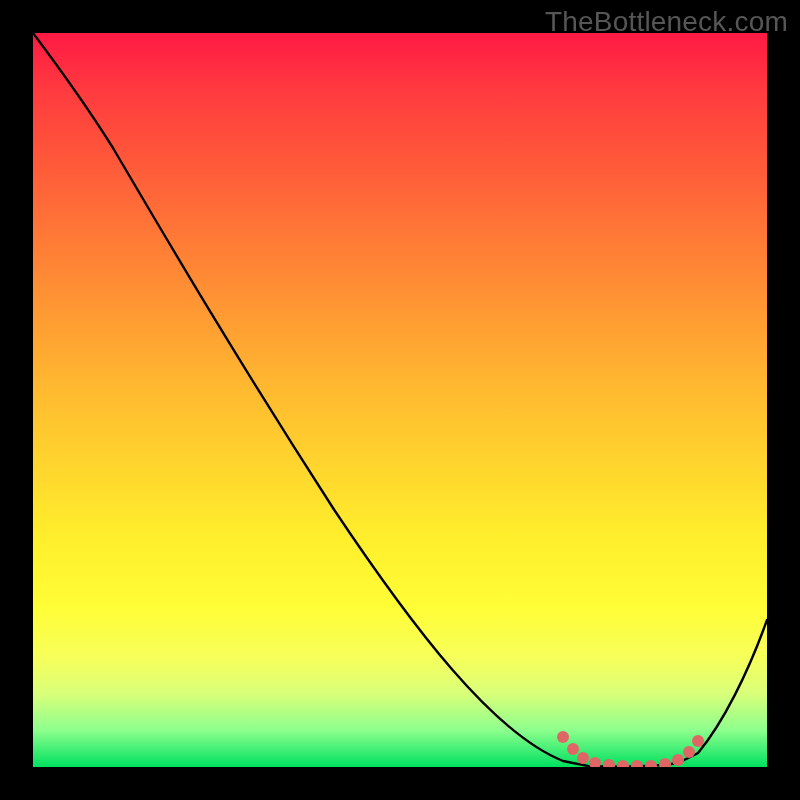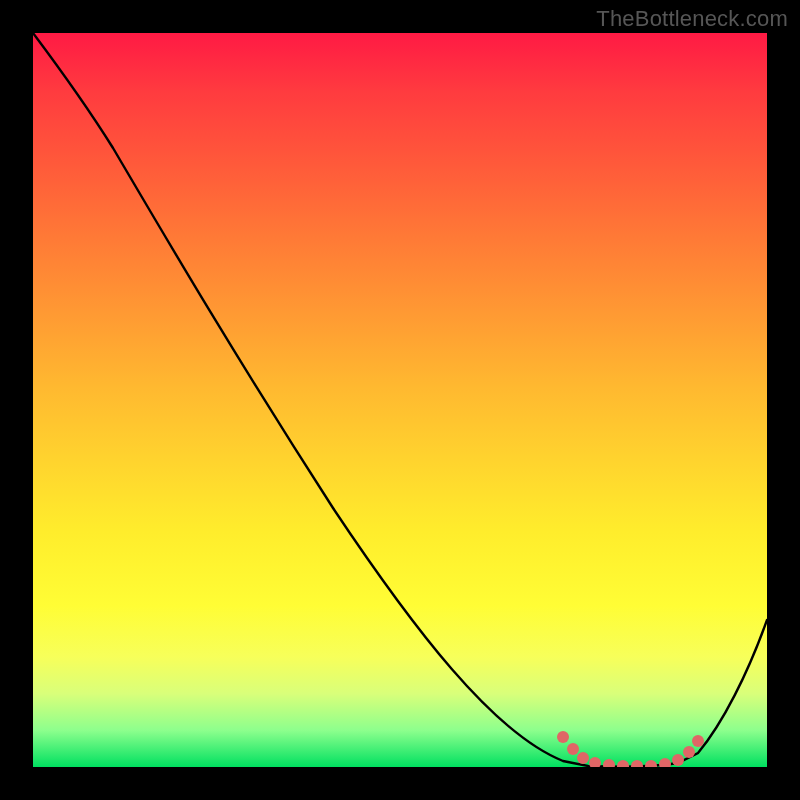--- a/index.html
+++ b/index.html
@@ -27,21 +27,21 @@
       #f7ff5a 85%,
       #d9ff7a 90%,
       #8dff8d 95%,
       #00e060 100%
     );
   }
   .watermark {
     position: absolute;
     top: 6px; right: 12px;
     font-family: Arial, Helvetica, sans-serif;
-    font-size: 22px;
+    font-size: 28px;
     font-weight: 500;
     color: #565656;
     letter-spacing: 0.2px;
   }
   svg.curve {
     position: absolute;
     left: 0; top: 0;
     width: 734px; height: 734px;
   }
 </style>

